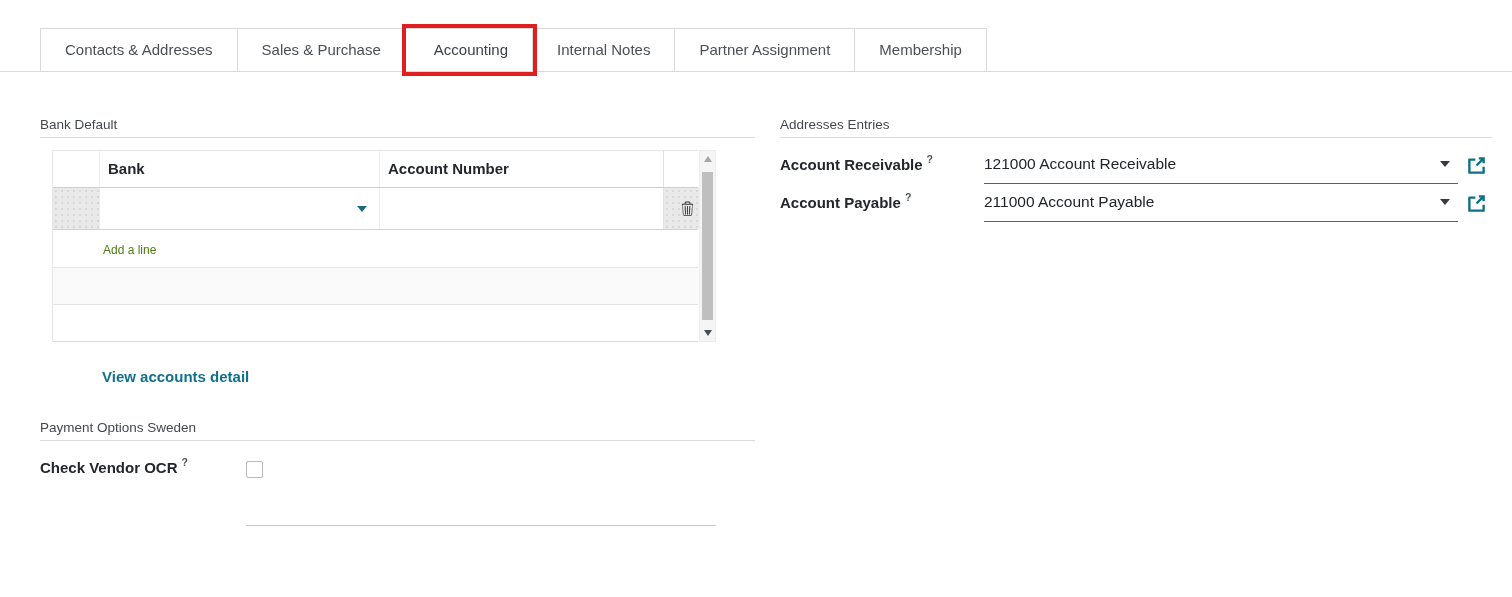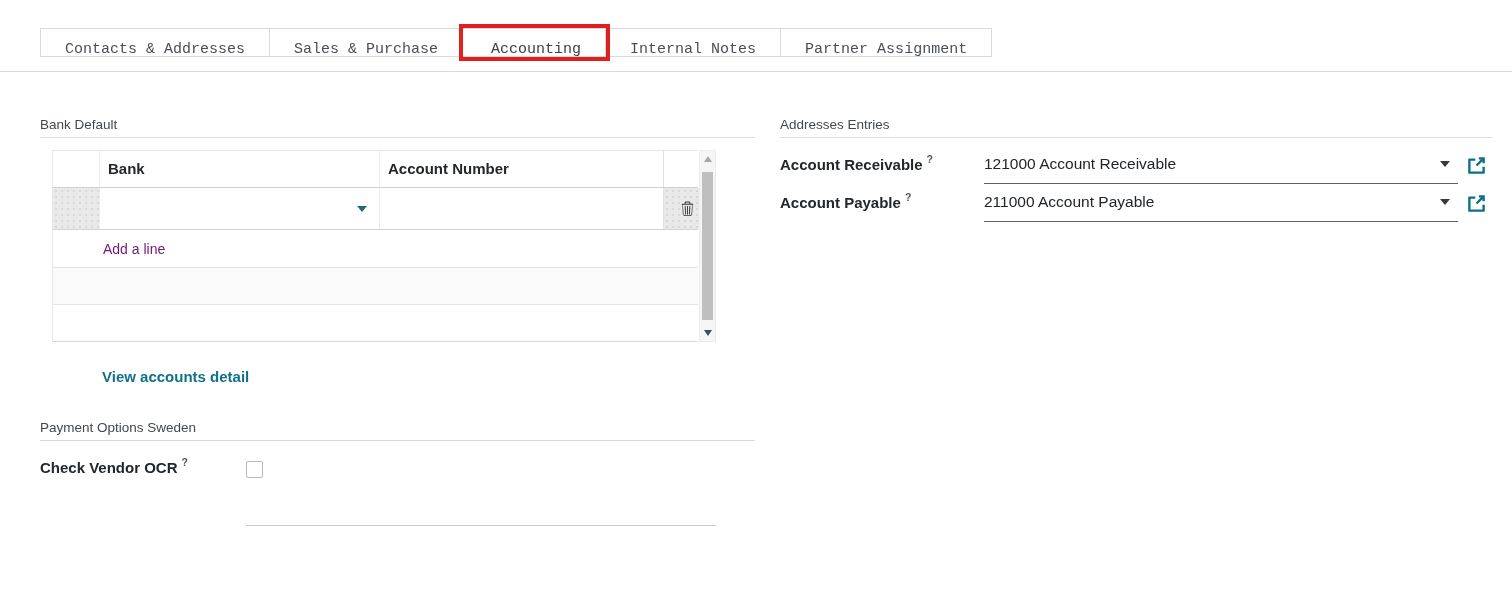--- a/index.html
+++ b/index.html
@@ -6,23 +6,23 @@
   html,body { background:#fff; }
   #screen {
     position:relative; width:1512px; height:597px; background:#ffffff;
     font-family:"Liberation Sans", sans-serif; color:#212529; overflow:hidden;
   }
 
   
   .tabs-line { position:absolute; left:0; top:71px; width:1512px; height:1px; background:#d9d9d9; }
   .tabs { position:absolute; left:40px; top:28px; display:flex; z-index:2; }
   .tab {
-    height:29px; line-height:42px; padding:0 24px; background:#fff;
+    height:44px; line-height:42px; padding:0 24px; background:#fff;
     border:1px solid #d9d9d9; border-left:none; font-size:15px; color:#4a5056;
-    cursor:pointer; white-space:nowrap;font-family:Liberation Mono, monospace;
+    cursor:pointer; white-space:nowrap;
   }
   .tab:first-child { border-left:1px solid #d9d9d9; }
   .tab.active {
     position:relative; z-index:3; outline:4px solid #e0201f; color:#3c4146;padding-left:28px;
   }
 
   
   .section-hd {
     position:absolute; font-size:13.5px; font-weight:500; color:#43484d;
     padding-bottom:5px; border-bottom:1px solid #d9d9d9;
@@ -49,21 +49,21 @@
     background-image:radial-gradient(#d8d8d8 1px, transparent 1px);
     background-size:6px 6px;
   }
   .bt-row .c-bank { position:relative; }
   .bt-row .c-trash { display:flex; align-items:center; justify-content:center; color:#33383d; cursor:pointer; }
   .caret-teal {
     position:absolute; right:12px; top:18px; width:0; height:0; cursor:pointer;
     border-left:5px solid transparent; border-right:5px solid transparent; border-top:6px solid #1d6a7e;
   }
   .bt-add { height:38px; line-height:37px; border-bottom:1px solid #e3e3e3; padding-left:50px; }
-  .bt-add a { font-size:14px; color:#701a75; text-decoration:none; cursor:pointer; }
+  .bt-add a { font-size:12px; color:#4d7c0f; text-decoration:none; cursor:pointer; }
   .bt-empty1 { height:37px; background:#fafafa; border-bottom:1px solid #e3e3e3; }
   .bt-empty2 { height:37px; background:#fff; border-bottom:1px solid #dadada; }
 
   
   .vscroll { position:absolute; right:0; top:0; width:17px; height:192px; background:#f5f5f5; border:1px solid #ececec; }
   .vs-up, .vs-down { position:absolute; left:0; width:15px; height:16px; display:flex; align-items:center; justify-content:center; cursor:pointer; }
   .vs-up { top:0; } .vs-down { bottom:0; }
   .tri-up { width:0; height:0; border-left:4px solid transparent; border-right:4px solid transparent; border-bottom:6px solid #a3a8ad; }
   .tri-down { width:0; height:0; border-left:4px solid transparent; border-right:4px solid transparent; border-top:6px solid #434c59; }
   .vs-thumb { position:absolute; left:2px; top:21px; width:11px; height:148px; background:#bfbfbf; cursor:grab; }
@@ -107,20 +107,21 @@
 
 <div id="screen">
 
   <div class="tabs-line"></div>
   <div class="tabs">
     <div class="tab">Contacts &amp; Addresses</div>
     <div class="tab">Sales &amp; Purchase</div>
     <div class="tab active">Accounting</div>
     <div class="tab">Internal Notes</div>
     <div class="tab">Partner Assignment</div>
+    <div class="tab">Membership</div>
   </div>
 
   <div id="hd-bank" class="section-hd">Bank Default</div>
   <div id="hd-entries" class="section-hd">Addresses Entries</div>
   <div id="hd-payment" class="section-hd">Payment Options Sweden</div>
 
   <div id="bank-table">
     <div class="bt-body">
       <div class="bt-header">
         <div class="cell c-handle"></div>

